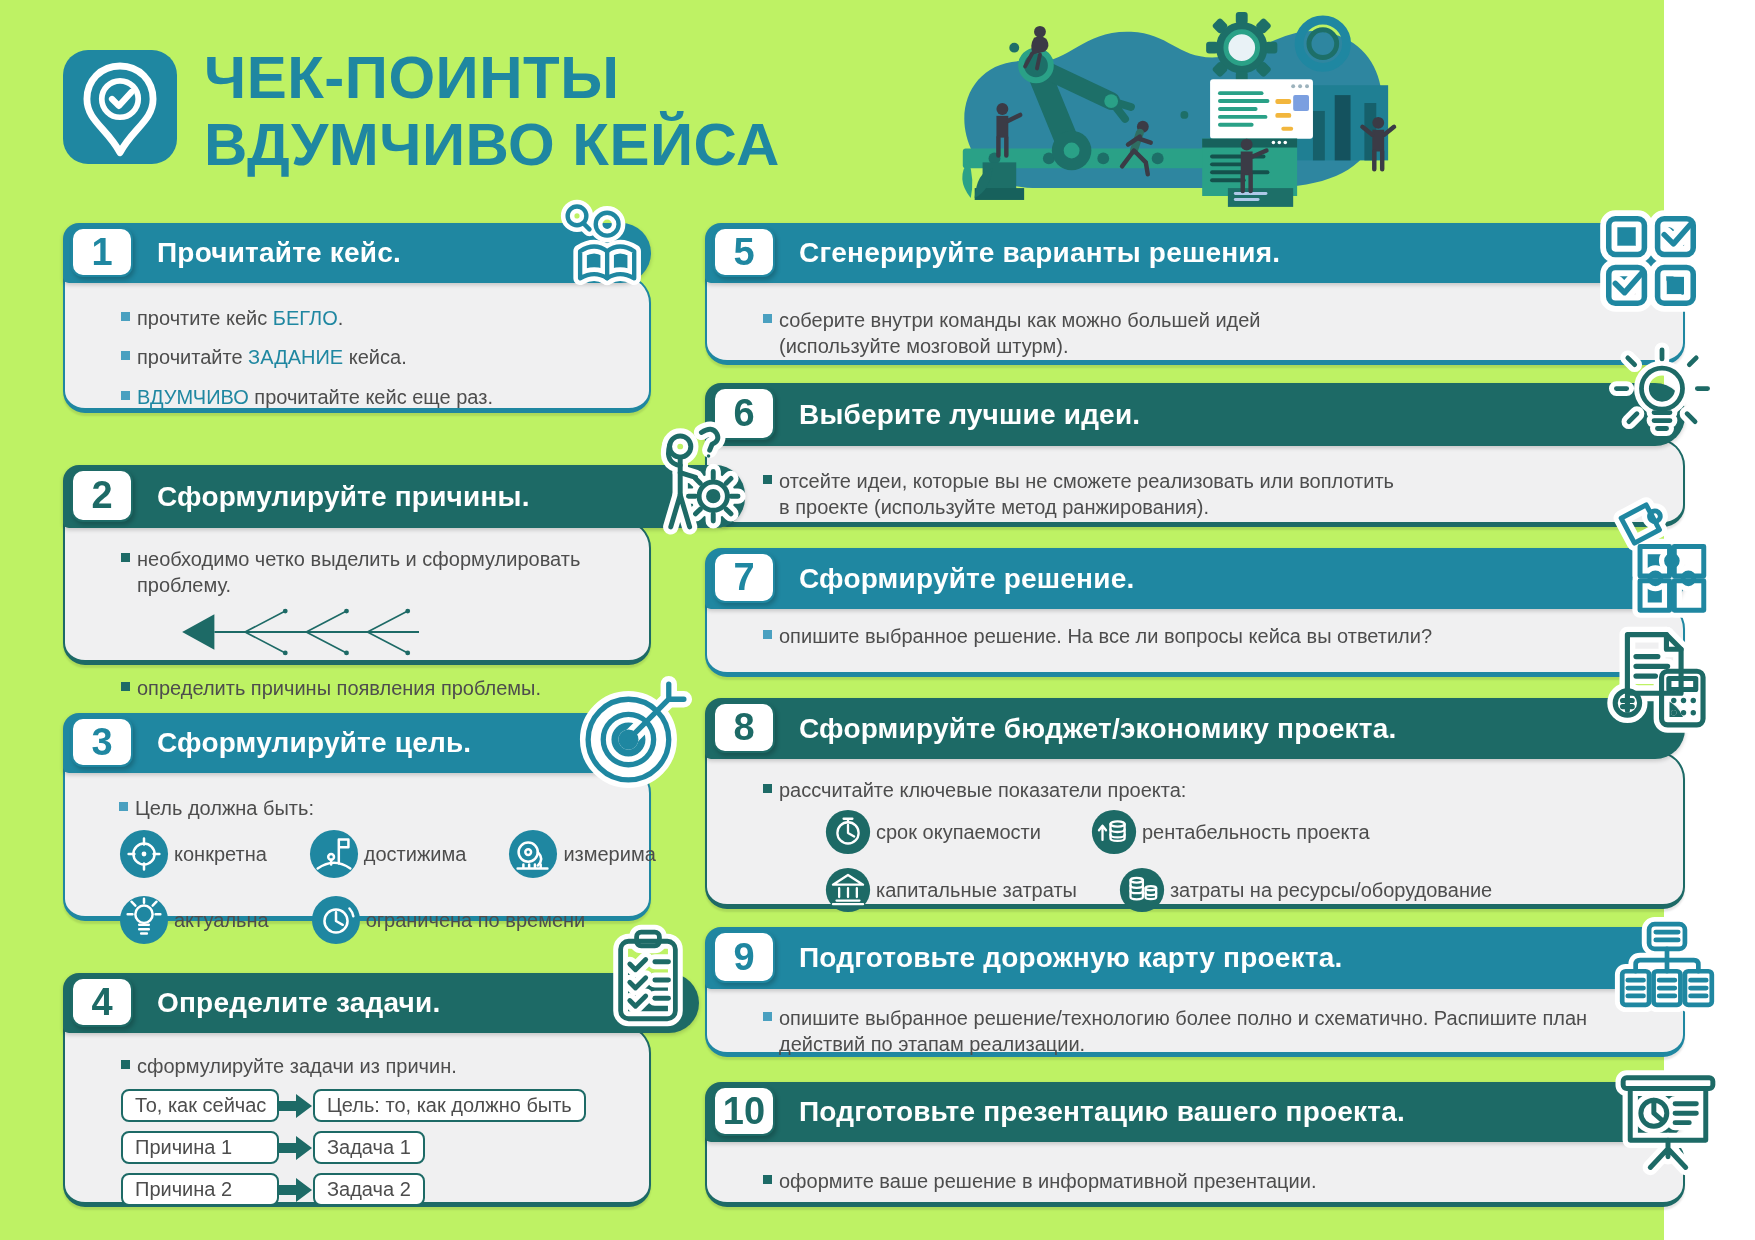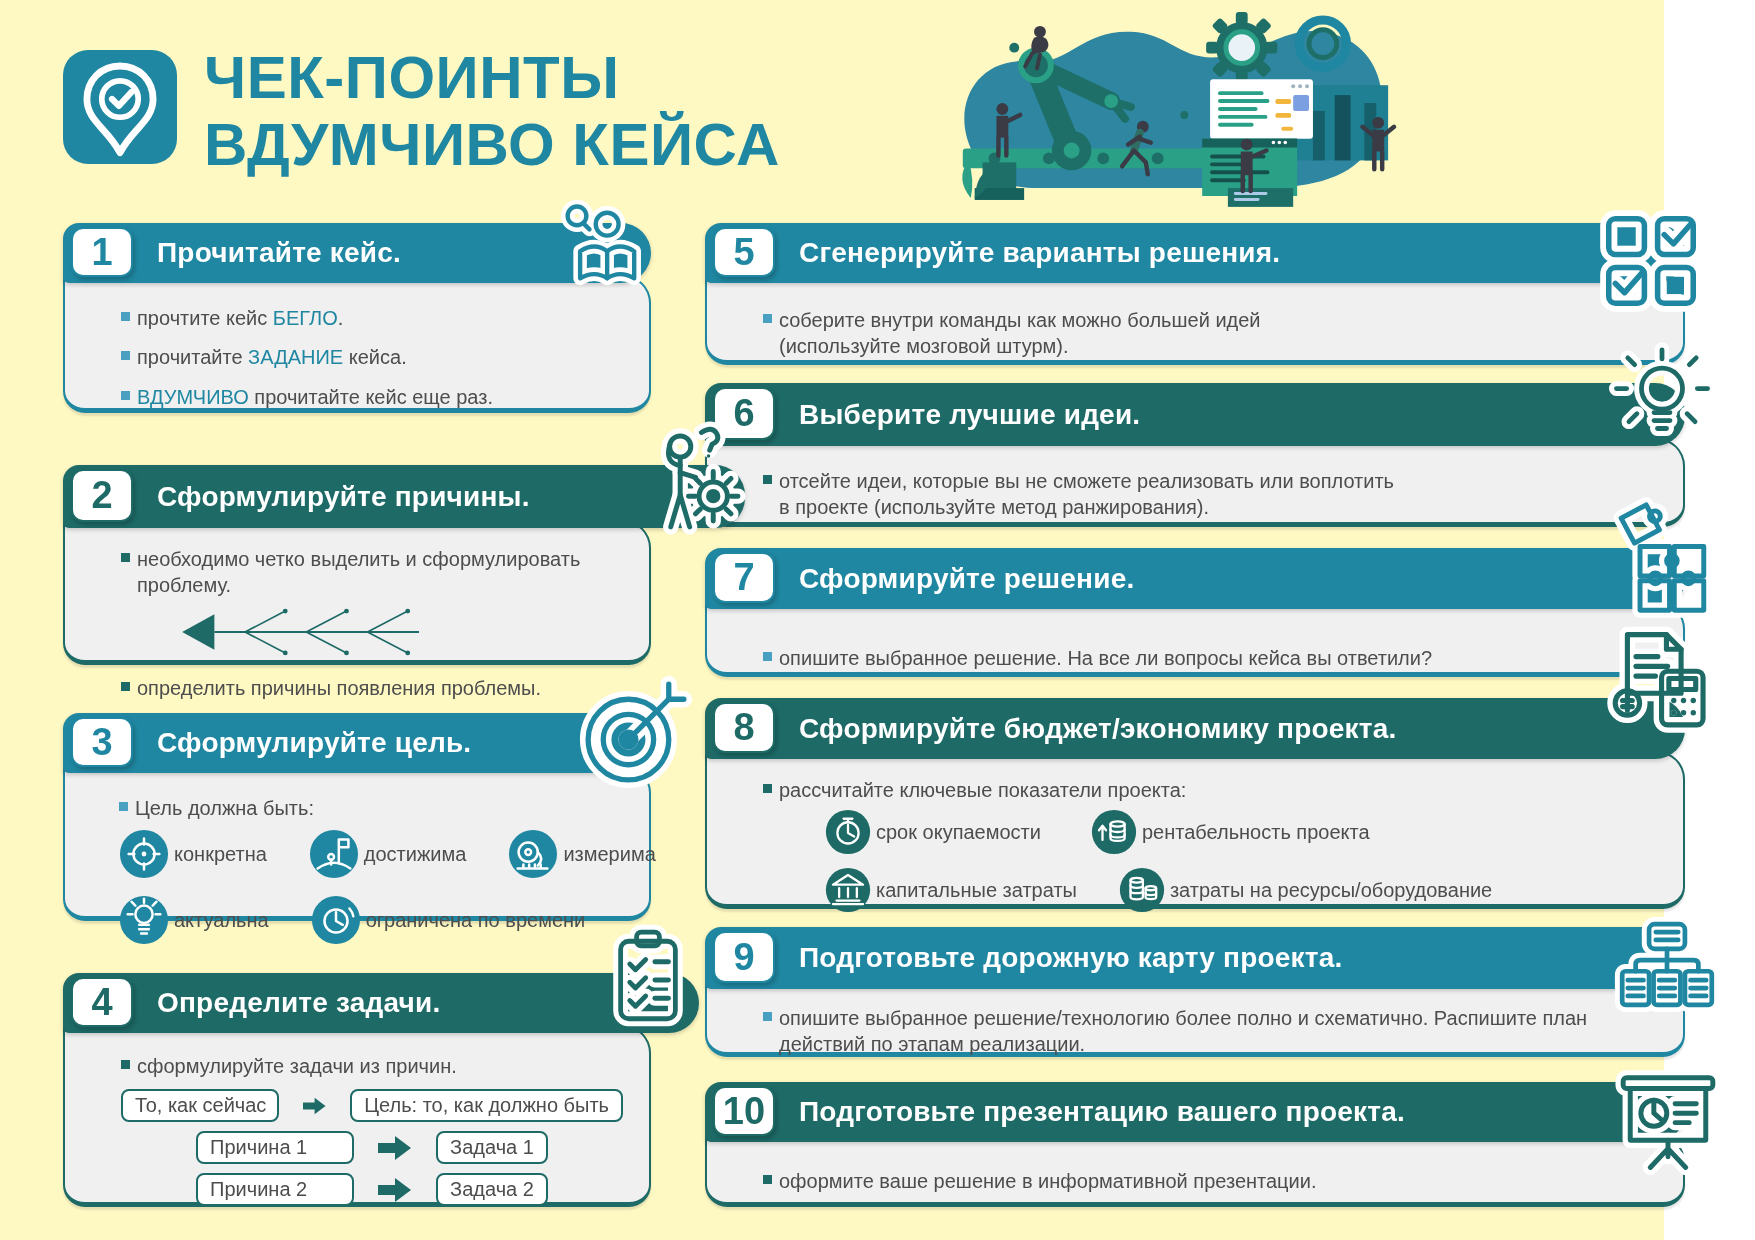--- a/index.html
+++ b/index.html
@@ -1,18 +1,18 @@
 <!DOCTYPE html>
 <html><head>
 <meta charset="utf-8">
 <style>
   html,body{margin:0;padding:0;background:#fff;}
   body{width:1755px;height:1240px;position:relative;overflow:hidden;
        font-family:"Liberation Sans","DejaVu Sans",sans-serif;}
-  .stage{position:absolute;inset:0;width:1664px;height:1240px;background:#fef9c3;}
+  .stage{position:absolute;inset:0;width:1664px;height:1240px;background:#bef264;}
 
   
   .logo{position:absolute;left:63px;top:50px;width:114px;height:114px;}
   .main-title{position:absolute;left:204px;top:44px;font-size:60px;font-weight:800;
               color:#1f87a1;line-height:1.12;letter-spacing:.5px;}
   .illus{position:absolute;left:945px;top:4px;width:455px;height:203px;}
 
   
   .card{position:absolute;}
   .card.light{--c:#1f87a1;--bullet:#4aa0c0;}
@@ -46,21 +46,21 @@
   
   .smart-row{display:flex;align-items:center;margin:4px 0 16px;}
   .smart-item{display:flex;align-items:center;gap:5px;color:#4d4d4d;font-size:20px;margin-right:42px;white-space:nowrap;}
   .mini{width:50px;height:50px;flex:0 0 auto;}
   .card.dark .mini{width:46px;height:46px;}
   .card.light .mini .mc{fill:#1f87a1;}
   .card.dark  .mini .mc{fill:#1d6a66;}
   .mini g{stroke:#fff;stroke-width:2.6;fill:none;stroke-linecap:round;stroke-linejoin:round;}
 
   
-  .flow-row{display:flex;align-items:center;gap:24px;margin-bottom:9px;justify-content:center;}
+  .flow-row{display:flex;align-items:center;gap:0;margin-bottom:9px;}
   .flow-box{background:#fff;border:2px solid #1d6a66;border-radius:8px;padding:3px 12px;
             font-size:20px;color:#4d4d4d;min-height:27px;display:flex;align-items:center;
             box-sizing:border-box;white-space:nowrap;}
   .flow-box.a{width:158px;}
   .fishwrap{margin:0 0 10px 52px;}
 </style>
 </head>
 <body>
 
 <svg width="0" height="0" style="position:absolute" aria-hidden="true">
@@ -505,21 +505,21 @@
   </section>
 
   <section class="card light" style="left:705px;top:548px;width:980px;height:129px;--hh:61px;">
     <div class="card-bodybox"></div>
     <div class="card-head">
       <h2>Сформируйте решение.</h2>
     </div>
     <div class="badge">
       <span>7</span>
     </div>
-    <div class="card-content" style="top:97px">
+    <div class="card-content" style="top:75px">
       <p class="bullet">
           <span class="sq"></span>
           <span class="bt">опишите выбранное решение. На все ли вопросы кейса вы ответили?</span>
         </p>
     </div>
     <svg class="cicon" viewBox="0 0 100 100" style="width:118px;height:118px;right:-40px;top:-44px">
         <use href="#ic-puzzle" class="halo"></use>
         <use href="#ic-puzzle" class="main"></use>
       </svg>
   </section>

